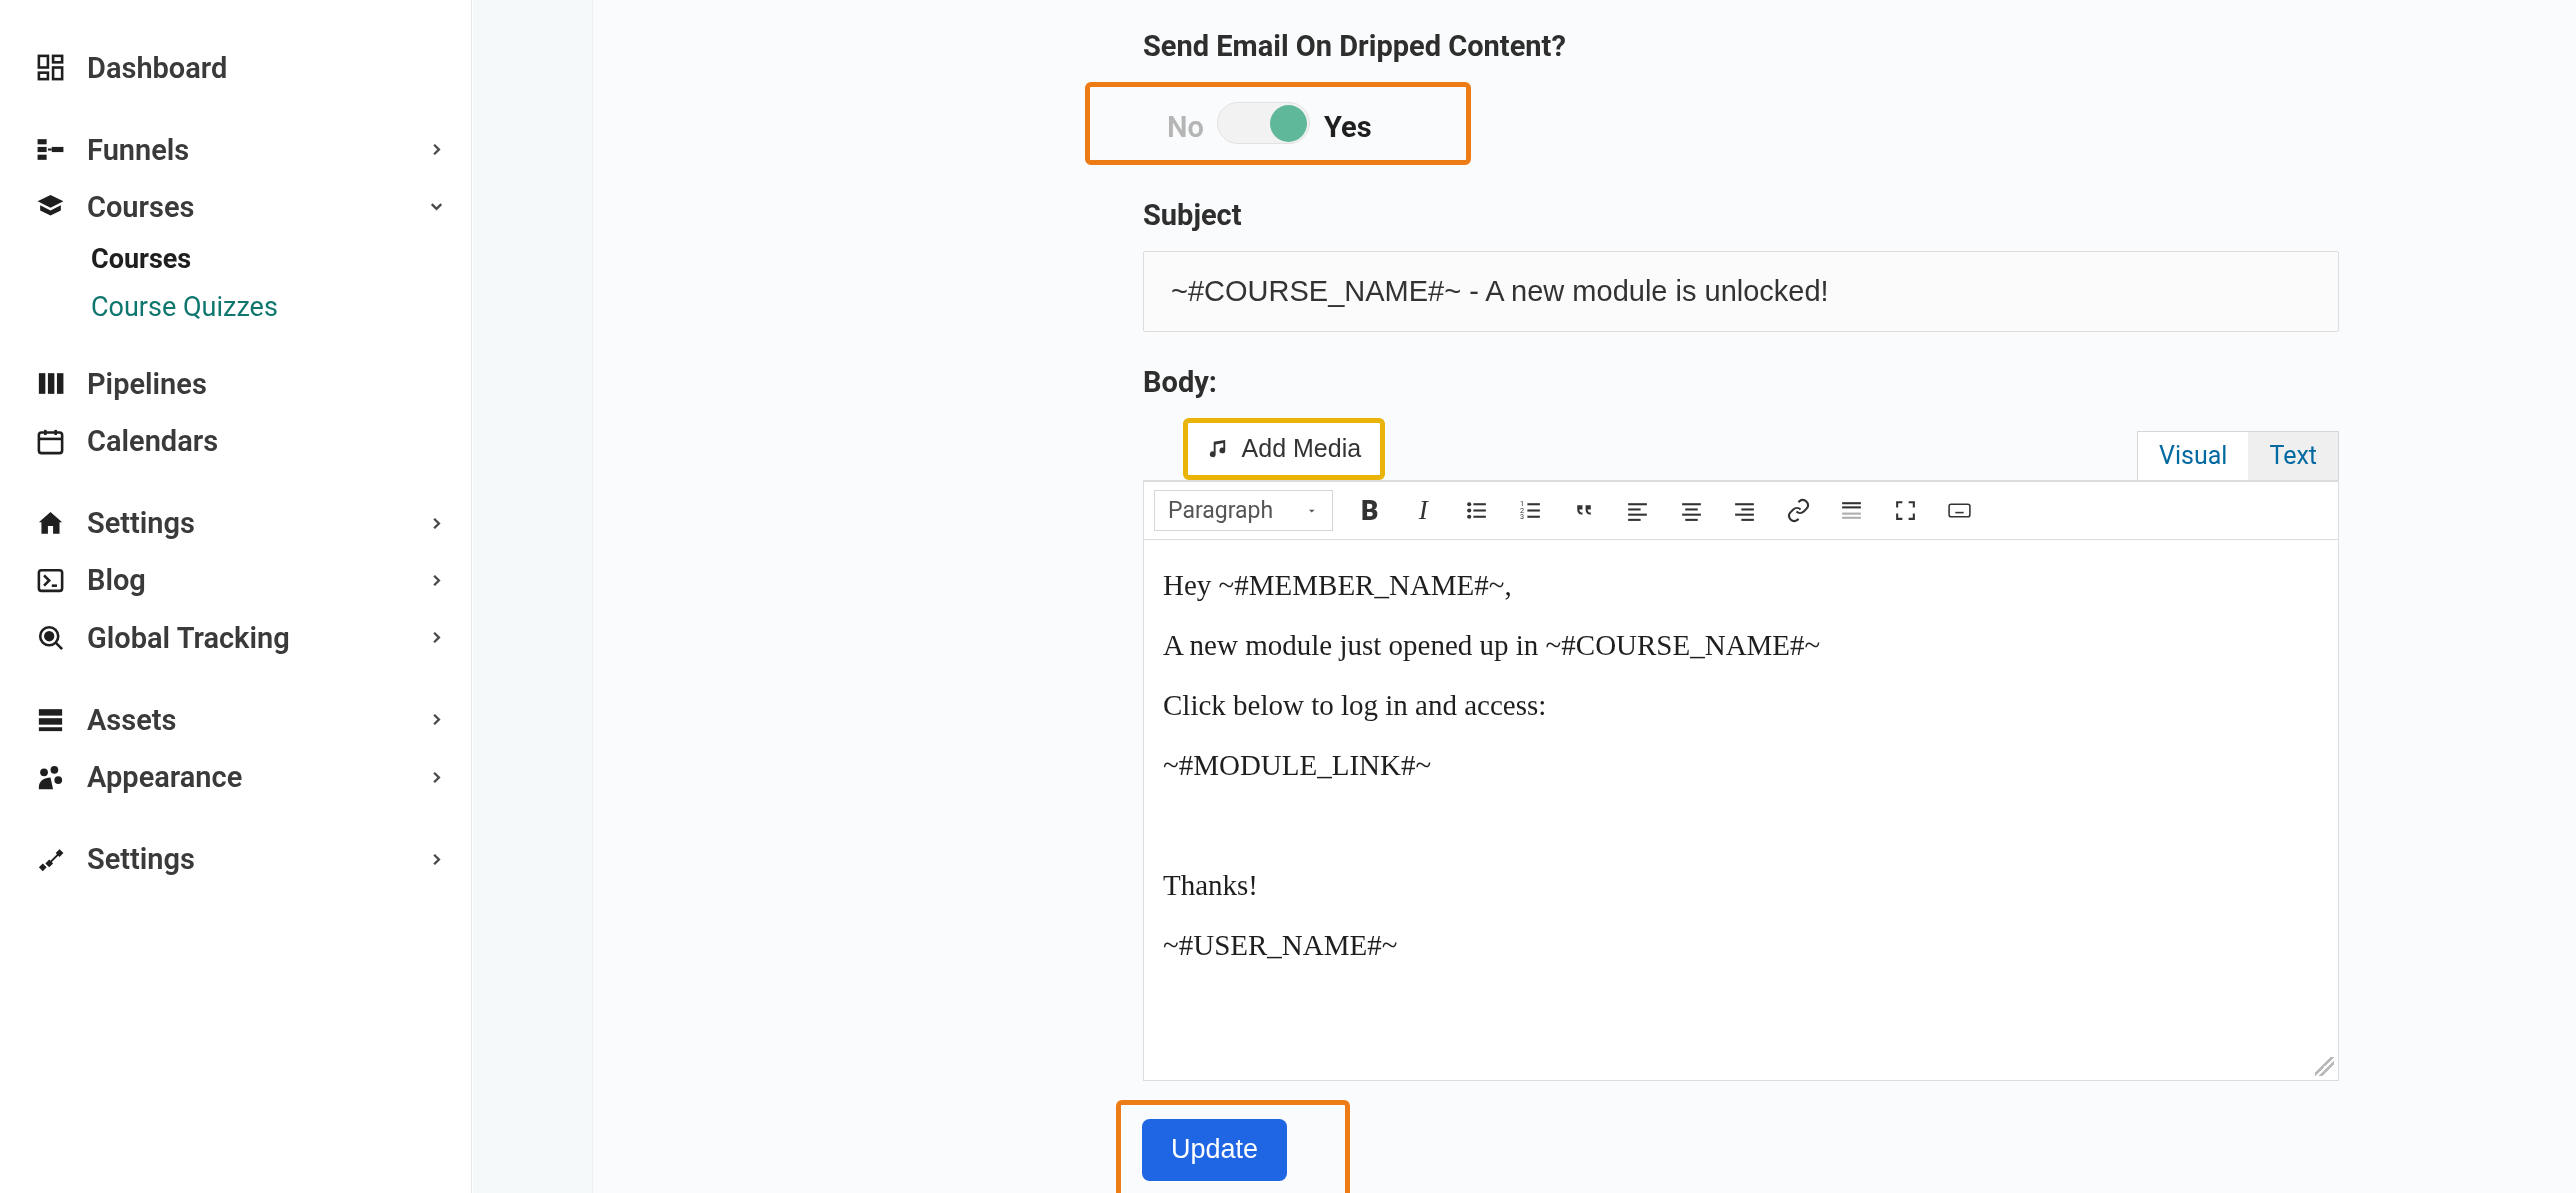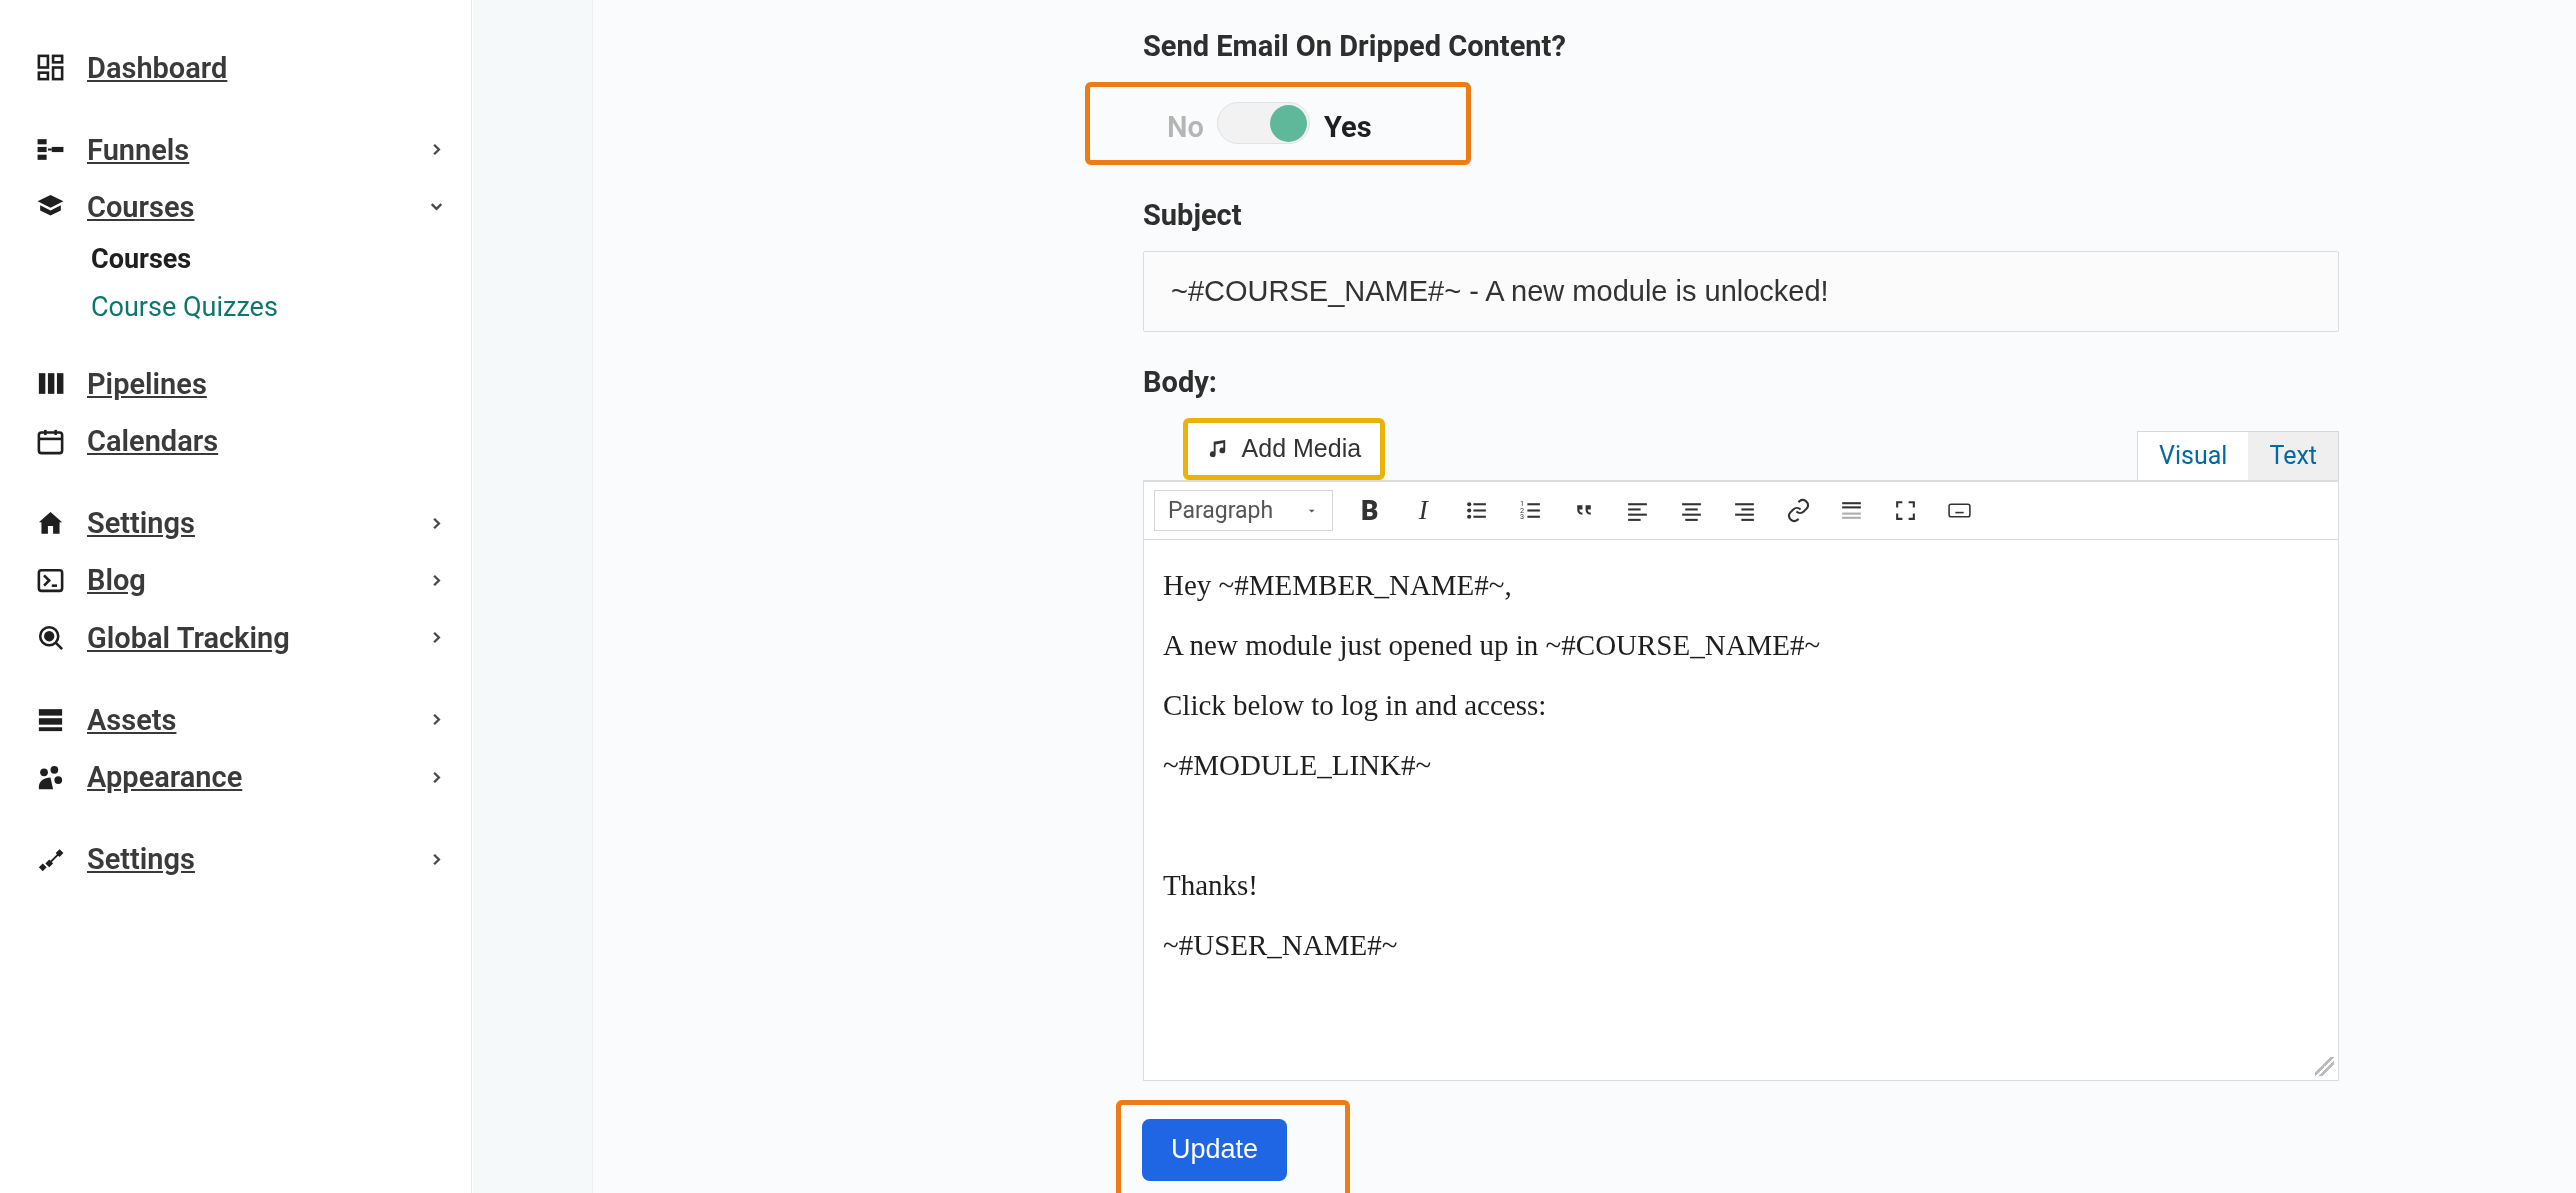--- a/index.html
+++ b/index.html
@@ -30,21 +30,21 @@
     cursor: pointer;
   }
   .nav-icon {
     width: 31px;
     height: 31px;
     display: flex;
     align-items: center;
     justify-content: center;
     color:#1f1f1f;
   }
-  .nav-label { flex:1;text-decoration:underline; }
+  .nav-label { flex:1; }
   .nav-chevron {
     width: 19px;
     height: 19px;
     color:#4a4a4a;
   }
   .nav-sub {
     padding-left: 56px;
     font-size: 27px;
     color: #0f766e;
     cursor: pointer;

